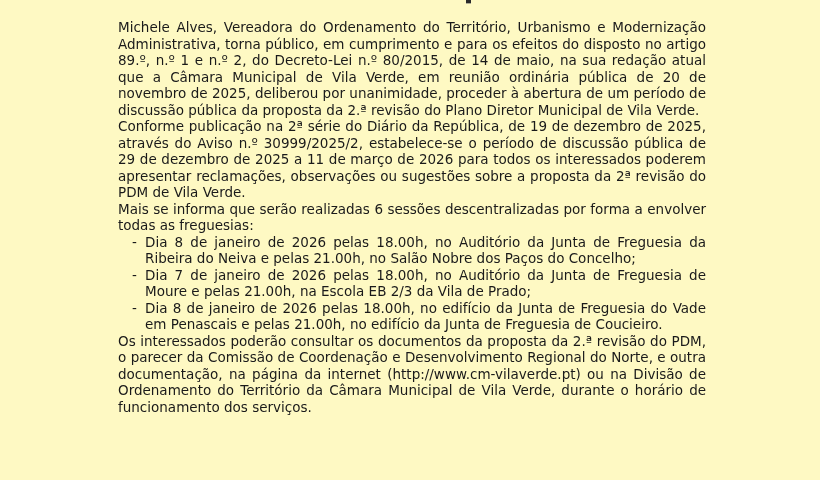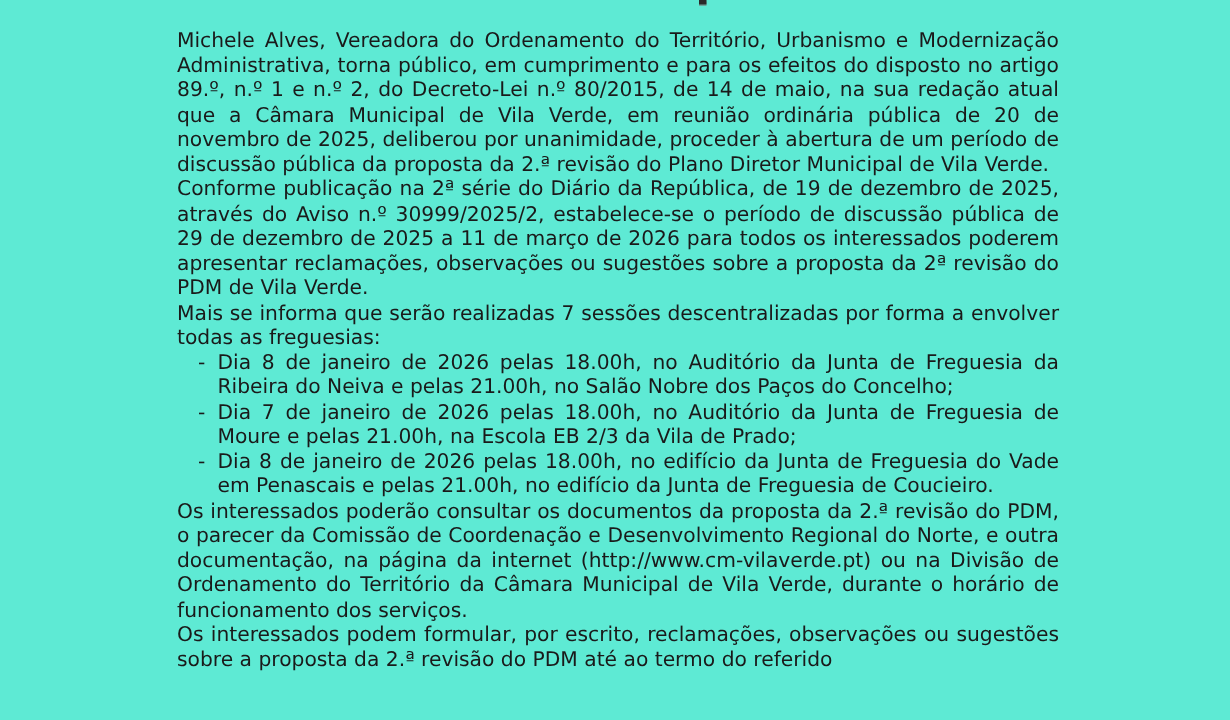--- a/index.html
+++ b/index.html
@@ -4,21 +4,21 @@
 <style>
   html, body {
     margin: 0;
     padding: 0;
     background: #ffffff;
   }
   .page {
     position: relative;
     width: 820px;
     height: 480px;
-    background: #5eead4;
+    background: #fef9c3;
     overflow: hidden;
     font-family: "DejaVu Sans", "Liberation Sans", sans-serif;
     color: #1a1a1a;
   }
   
   .top-mark {
     position: absolute;
     left: 466px;
     top: 0;
     width: 5px;
@@ -62,35 +62,34 @@
 <div class="page">
 
   <div class="top-mark"></div>
 
   <div class="text-block">
 
     <p>Michele Alves, Vereadora do Ordenamento do Território, Urbanismo e Modernização Administrativa, torna público, em cumprimento e para os efeitos do disposto no artigo 89.º, n.º 1 e n.º 2, do Decreto-Lei n.º 80/2015, de 14 de maio, na sua redação atual que a Câmara Municipal de Vila Verde, em reunião ordinária pública de 20 de novembro de 2025, deliberou por unanimidade, proceder à abertura de um período de discussão pública da proposta da 2.ª revisão do Plano Diretor Municipal de Vila Verde.</p>
 
     <p>Conforme publicação na 2ª série do Diário da República, de 19 de dezembro de 2025, através do Aviso n.º 30999/2025/2, estabelece-se o período de discussão pública de 29 de dezembro de 2025 a 11 de março de 2026 para todos os interessados poderem apresentar reclamações, observações ou sugestões sobre a proposta da 2ª revisão do PDM de Vila Verde.</p>
 
-    <p>Mais se informa que serão realizadas 7 sessões descentralizadas por forma a envolver todas as freguesias:</p>
+    <p>Mais se informa que serão realizadas 6 sessões descentralizadas por forma a envolver todas as freguesias:</p>
 
     <ul class="sessions">
       <li>
         <span class="dash">-</span>
         <span>Dia 8 de janeiro de 2026 pelas 18.00h, no Auditório da Junta de Freguesia da Ribeira do Neiva e pelas 21.00h, no Salão Nobre dos Paços do Concelho;</span>
       </li>
       <li>
         <span class="dash">-</span>
         <span>Dia 7 de janeiro de 2026 pelas 18.00h, no Auditório da Junta de Freguesia de Moure e pelas 21.00h, na Escola EB 2/3 da Vila de Prado;</span>
       </li>
       <li>
         <span class="dash">-</span>
         <span>Dia 8 de janeiro de 2026 pelas 18.00h, no edifício da Junta de Freguesia do Vade em Penascais e pelas 21.00h, no edifício da Junta de Freguesia de Coucieiro.</span>
       </li>
     </ul>
 
     <p>Os interessados poderão consultar os documentos da proposta da 2.ª revisão do PDM, o parecer da Comissão de Coordenação e Desenvolvimento Regional do Norte, e outra documentação, na página da internet (http://www.cm-vilaverde.pt) ou na Divisão de Ordenamento do Território da Câmara Municipal de Vila Verde, durante o horário de funcionamento dos serviços.</p>
 
-    <p>Os interessados podem formular, por escrito, reclamações, observações ou sugestões sobre a proposta da 2.ª revisão do PDM até ao termo do referido</p>
 
   </div>
 </div>
 
 </body></html>

